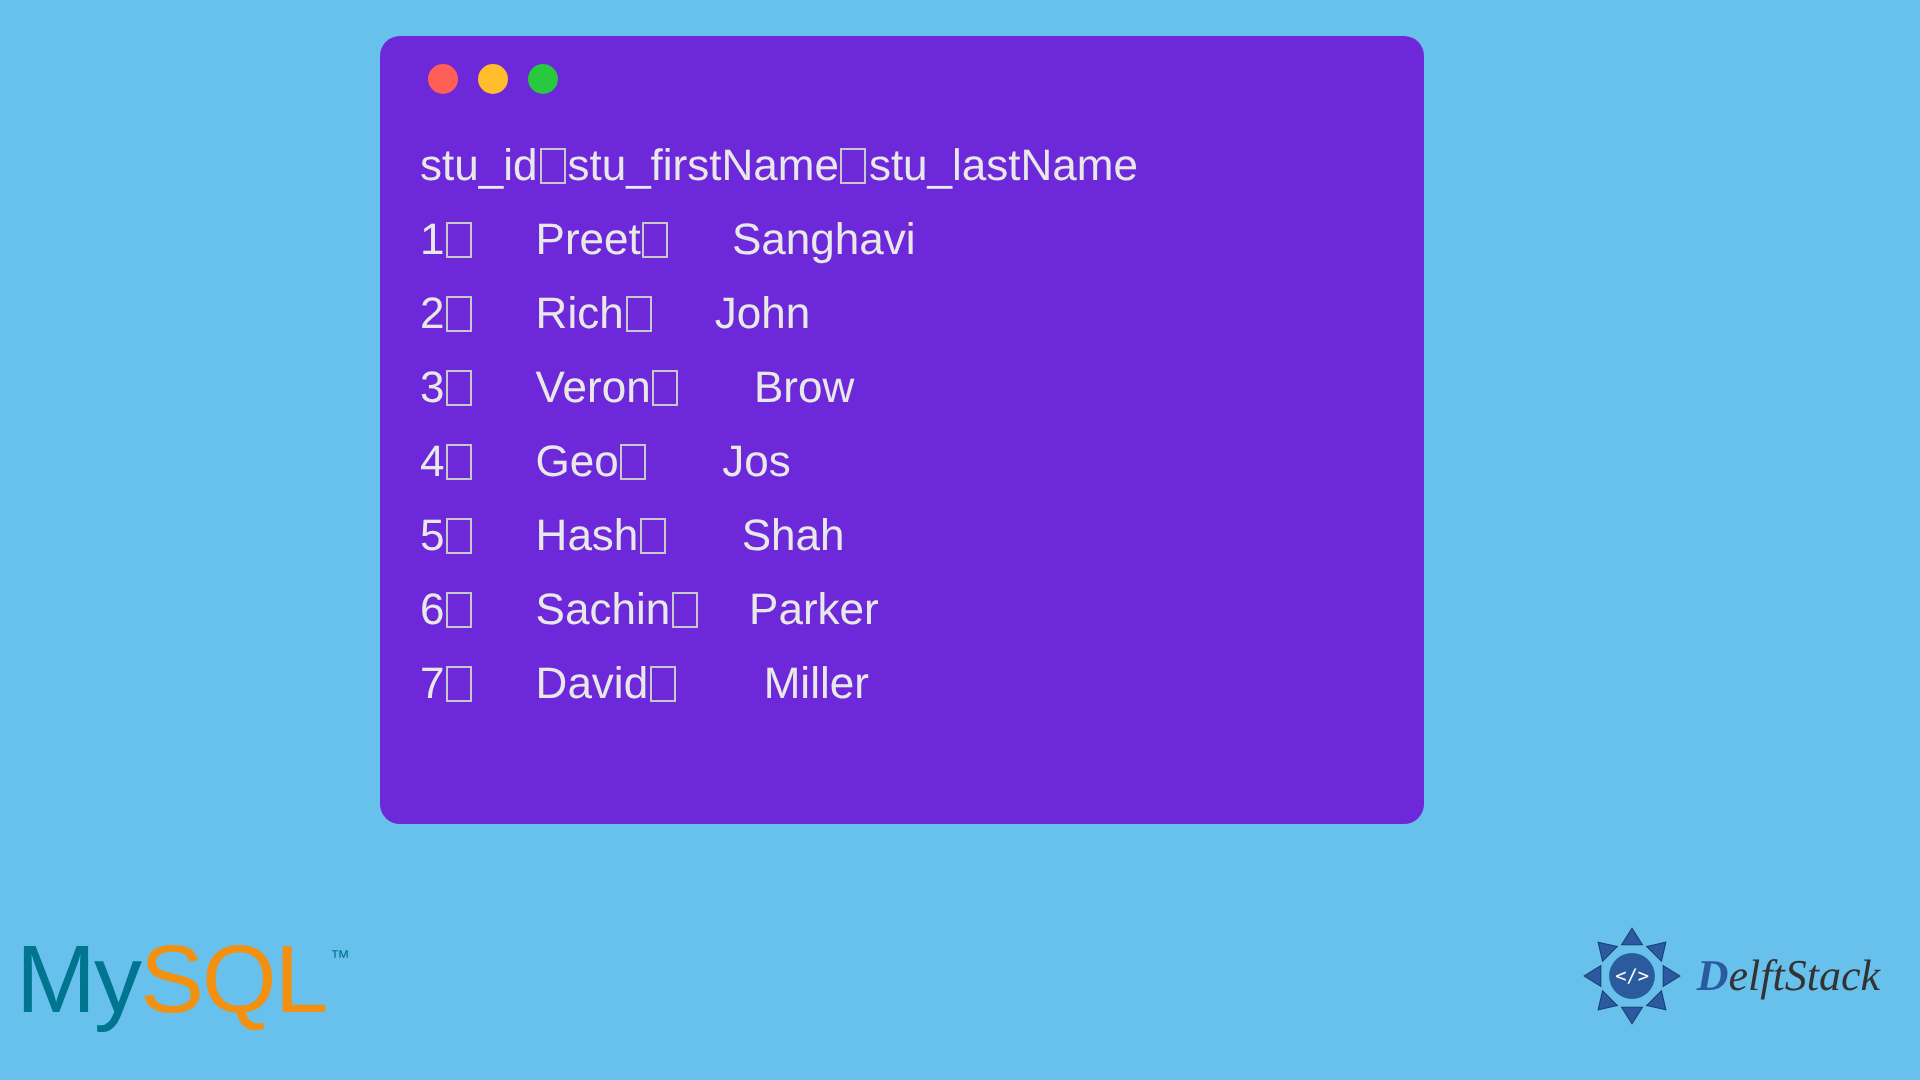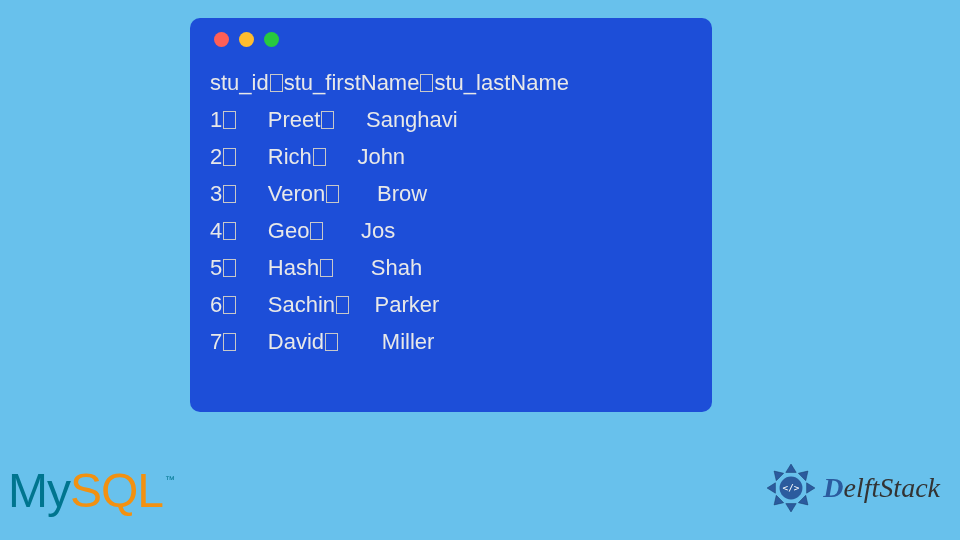--- a/index.html
+++ b/index.html
@@ -10,21 +10,21 @@
     position: relative;
     font-family: Arial, Helvetica, sans-serif;
     overflow: hidden;
   }
   .terminal {
     position: absolute;
     left: 190px;
     top: 18px;
     width: 522px;
     height: 394px;
-    background: #1d4ed8;
+    background: #6d28d9;
     border-radius: 10px;
     padding: 14px 20px 20px 20px;
   }
   .dots {
     display: flex;
     gap: 10px;
     margin-bottom: 18px;
     margin-left: 4px;
   }
   .dot {
@@ -81,21 +81,21 @@
     bottom: 26px;
     display: flex;
     align-items: center;
     gap: 6px;
   }
   .delft-icon {
     width: 52px;
     height: 52px;
   }
   .delft-text {
-    font-size: 28px;
+    font-size: 22px;
     color: #333;
     font-style: italic;
     font-family: Georgia, 'Times New Roman', serif;
   }
   .delft-text .d { color: #2b5b9e; font-weight: bold; }
 </style>
 </head>
 <body>
 
 <div class="terminal">

